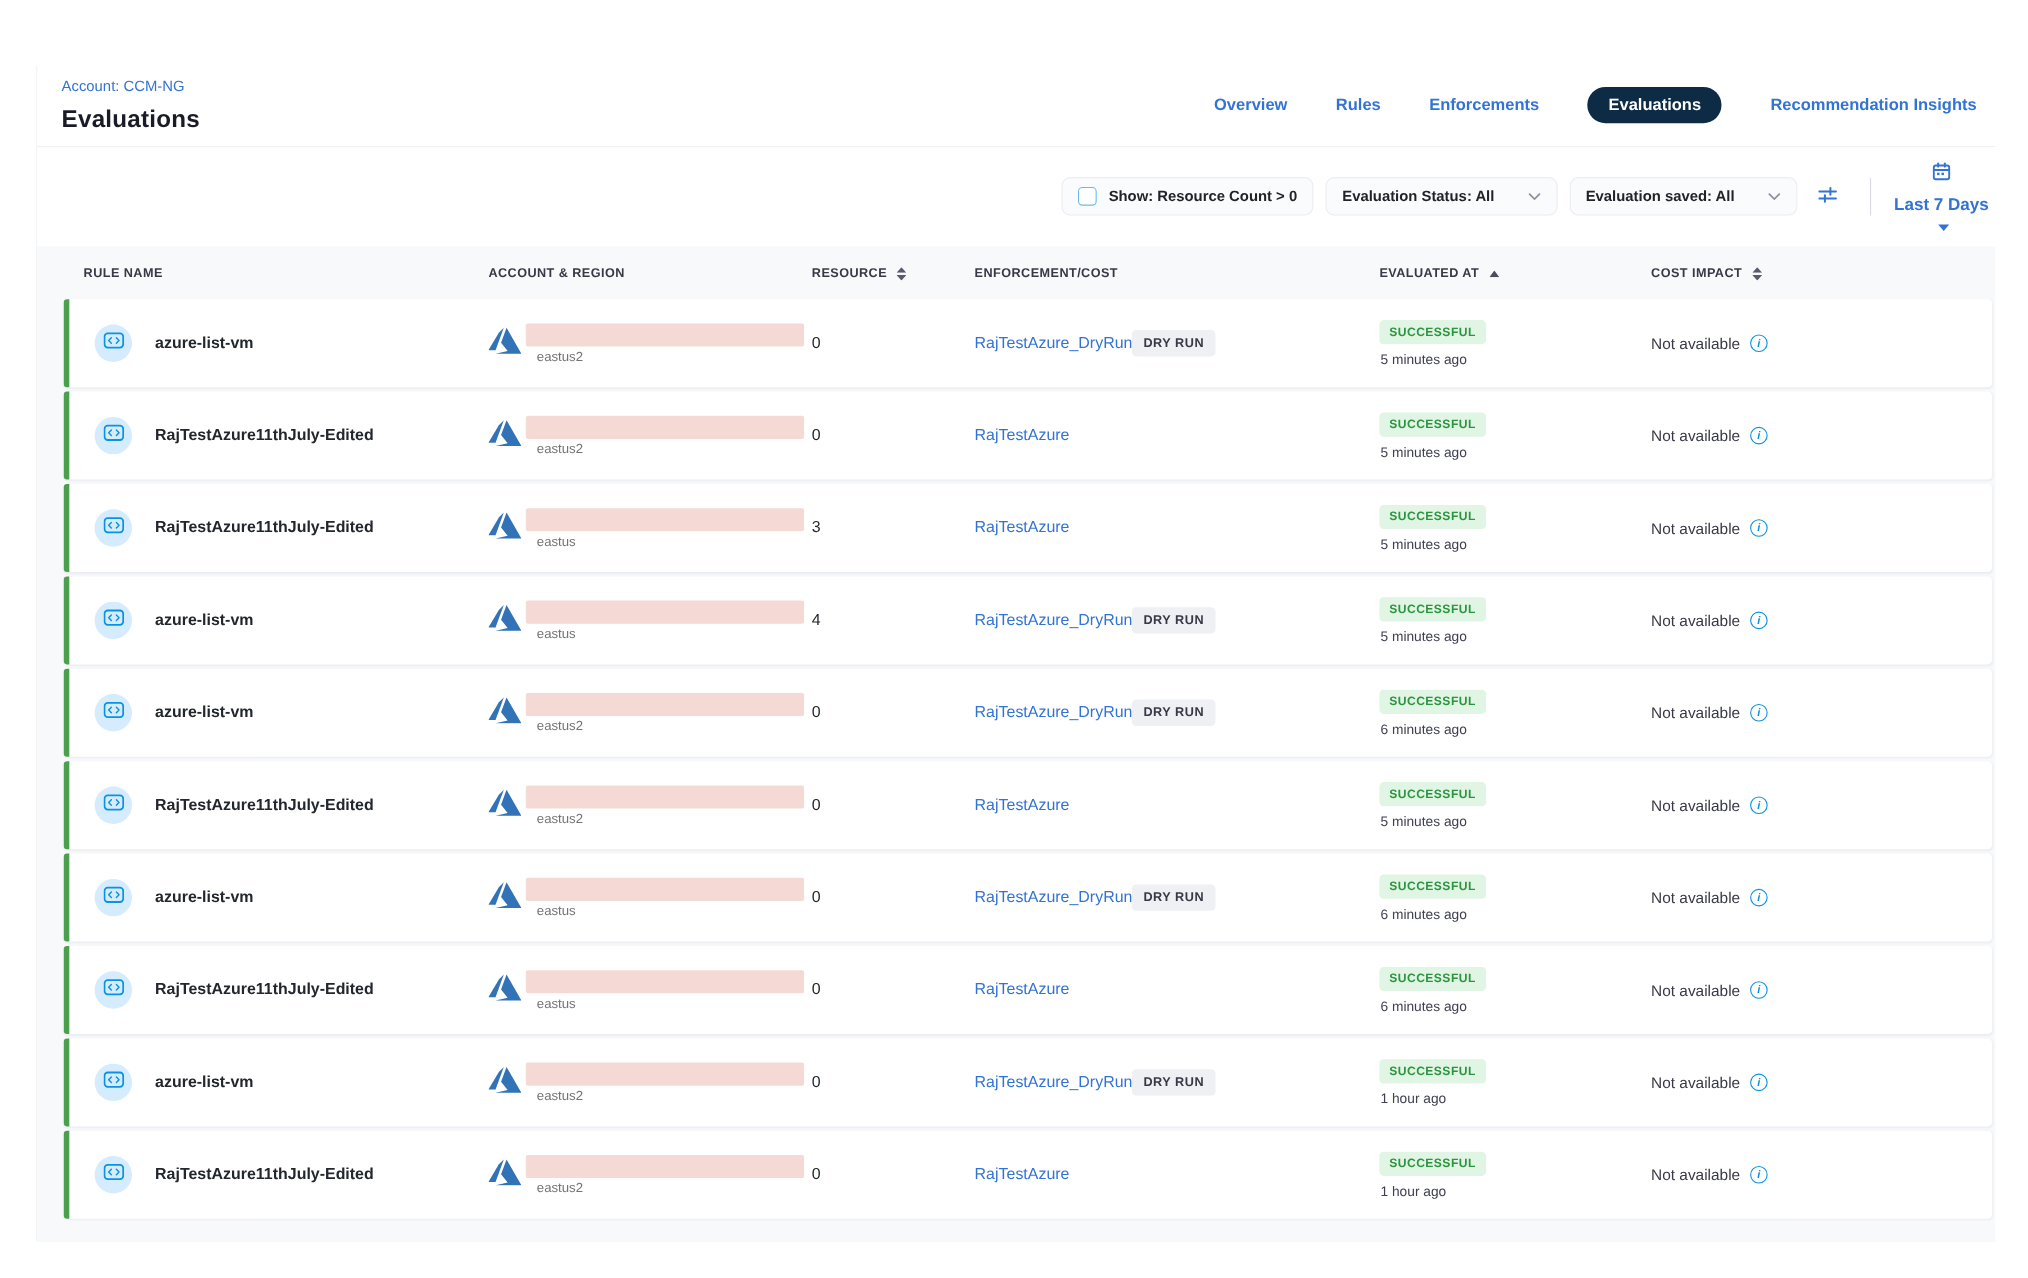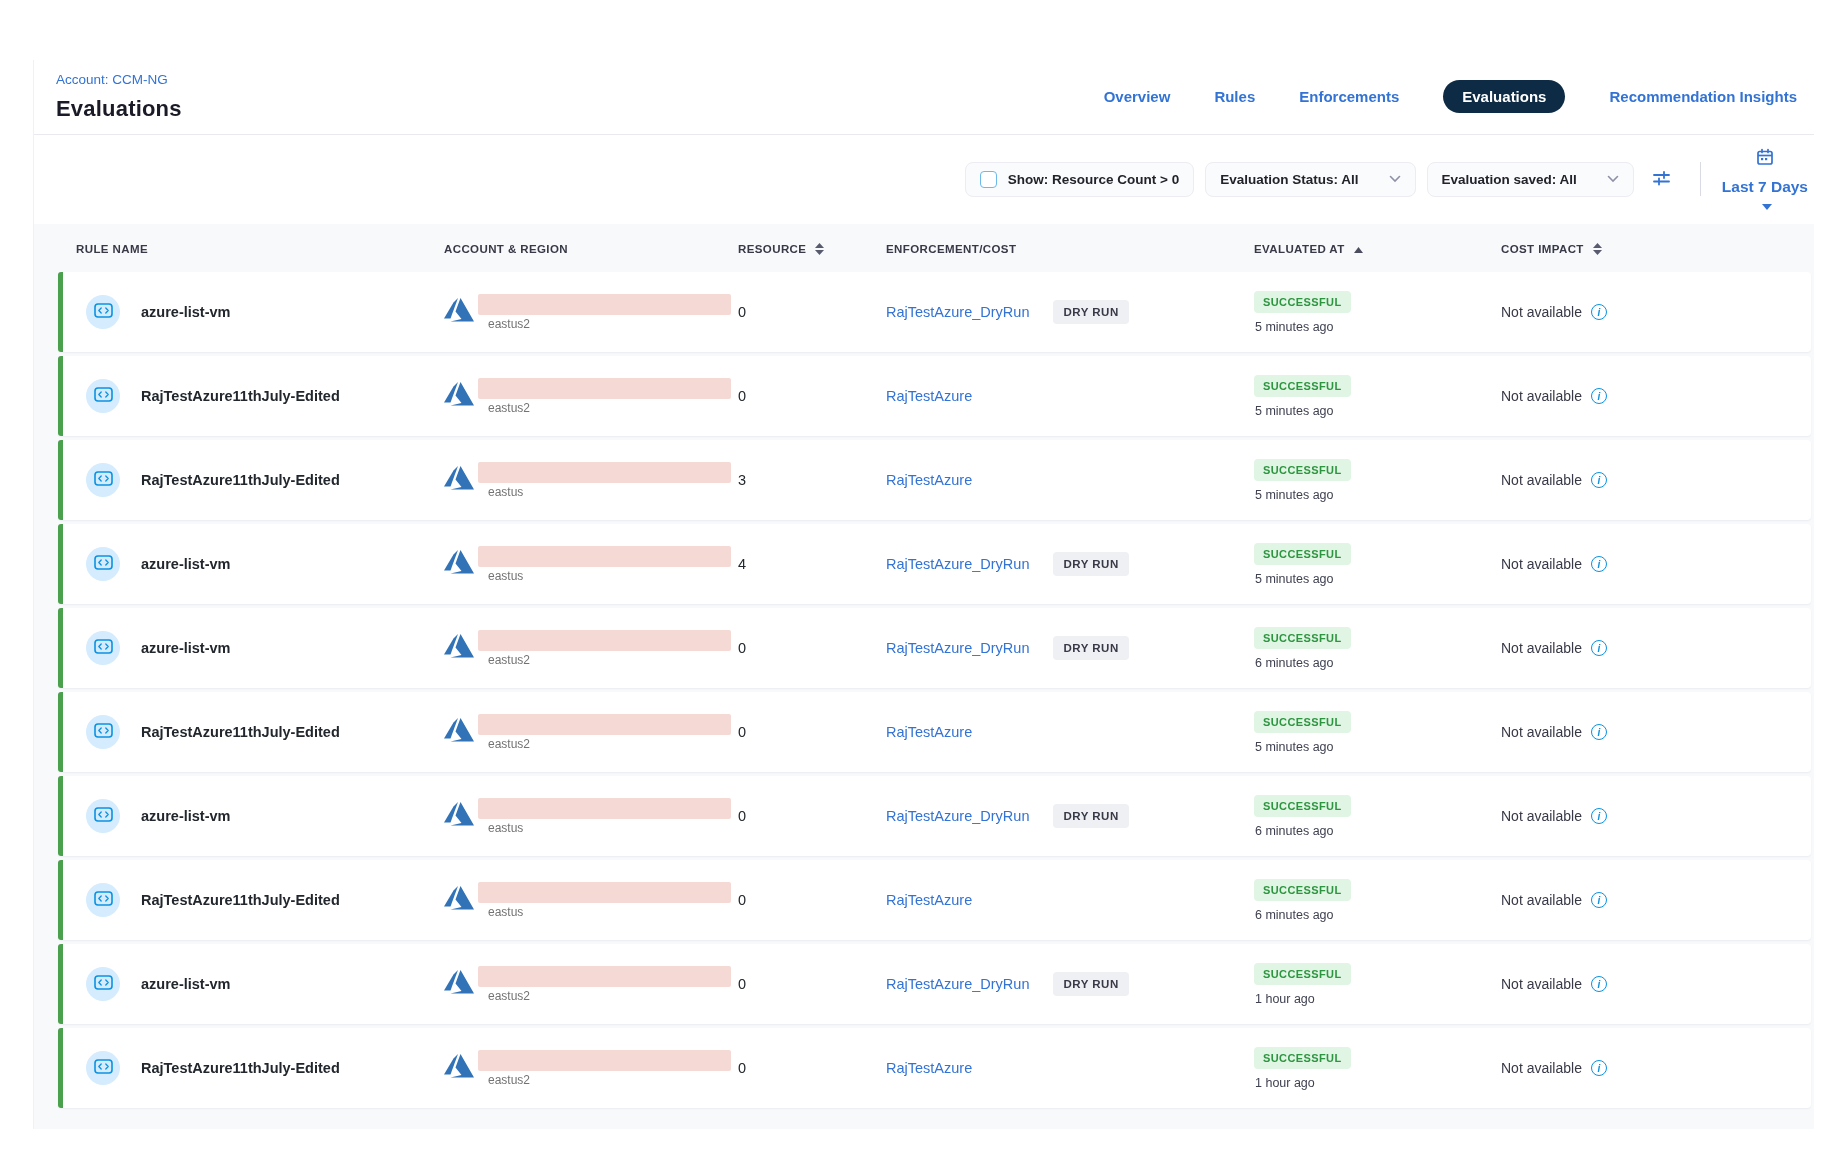--- a/index.html
+++ b/index.html
@@ -41,21 +41,21 @@
   .cell{display:flex;align-items:center;}
   .cell-rule{padding-left:28px;gap:21px;}
   .avatar{width:34px;height:34px;border-radius:50%;background:var(--avatar-bg);display:inline-flex;align-items:center;justify-content:center;flex:0 0 auto;}
   .rule-name{font-size:14.5px;font-weight:600;color:var(--textdark);}
   .cell-account{align-items:flex-start;}
   .cell-account svg{margin-top:3px;flex:0 0 auto;}
   .acct-stack{display:flex;flex-direction:column;margin-left:4px;}
   .redact{width:253px;height:21px;background:var(--redact);border-radius:2px;}
   .region{font-size:12px;color:#737373;margin:2px 0 0 10px;}
   .cell-resource{font-size:14.5px;font-weight:500;color:var(--textdark);}
-  .cell-enforcement{gap:24px;}
+  .cell-enforcement{}
   .enforcement-link{font-size:14.5px;font-weight:500;color:var(--accent);text-decoration:none;}
   .dry-badge{font-size:11.5px;font-weight:700;letter-spacing:.5px;color:var(--muted);background:var(--badge-gray);border-radius:4px;padding:6px 10px;}
   .cell-evaluated{flex-direction:column;align-items:flex-start;justify-content:center;gap:7px;}
   .status-badge{font-size:11px;font-weight:700;letter-spacing:.4px;color:var(--status-text);background:var(--status-bg);border-radius:4px;padding:5px 9px;}
   .time{font-size:12.5px;color:#3f4150;margin-left:1px;}
   .cell-cost{gap:9px;font-size:14px;color:var(--muted);}
   .info-ic{width:16px;height:16px;border:1.5px solid var(--icon-blue);border-radius:50%;color:var(--icon-blue);font-size:10px;font-weight:700;display:inline-flex;align-items:center;justify-content:center;font-style:italic;cursor:pointer;}
   .sort-stack{display:inline-flex;flex-direction:column;gap:2px;}
 </style>
 </head>

